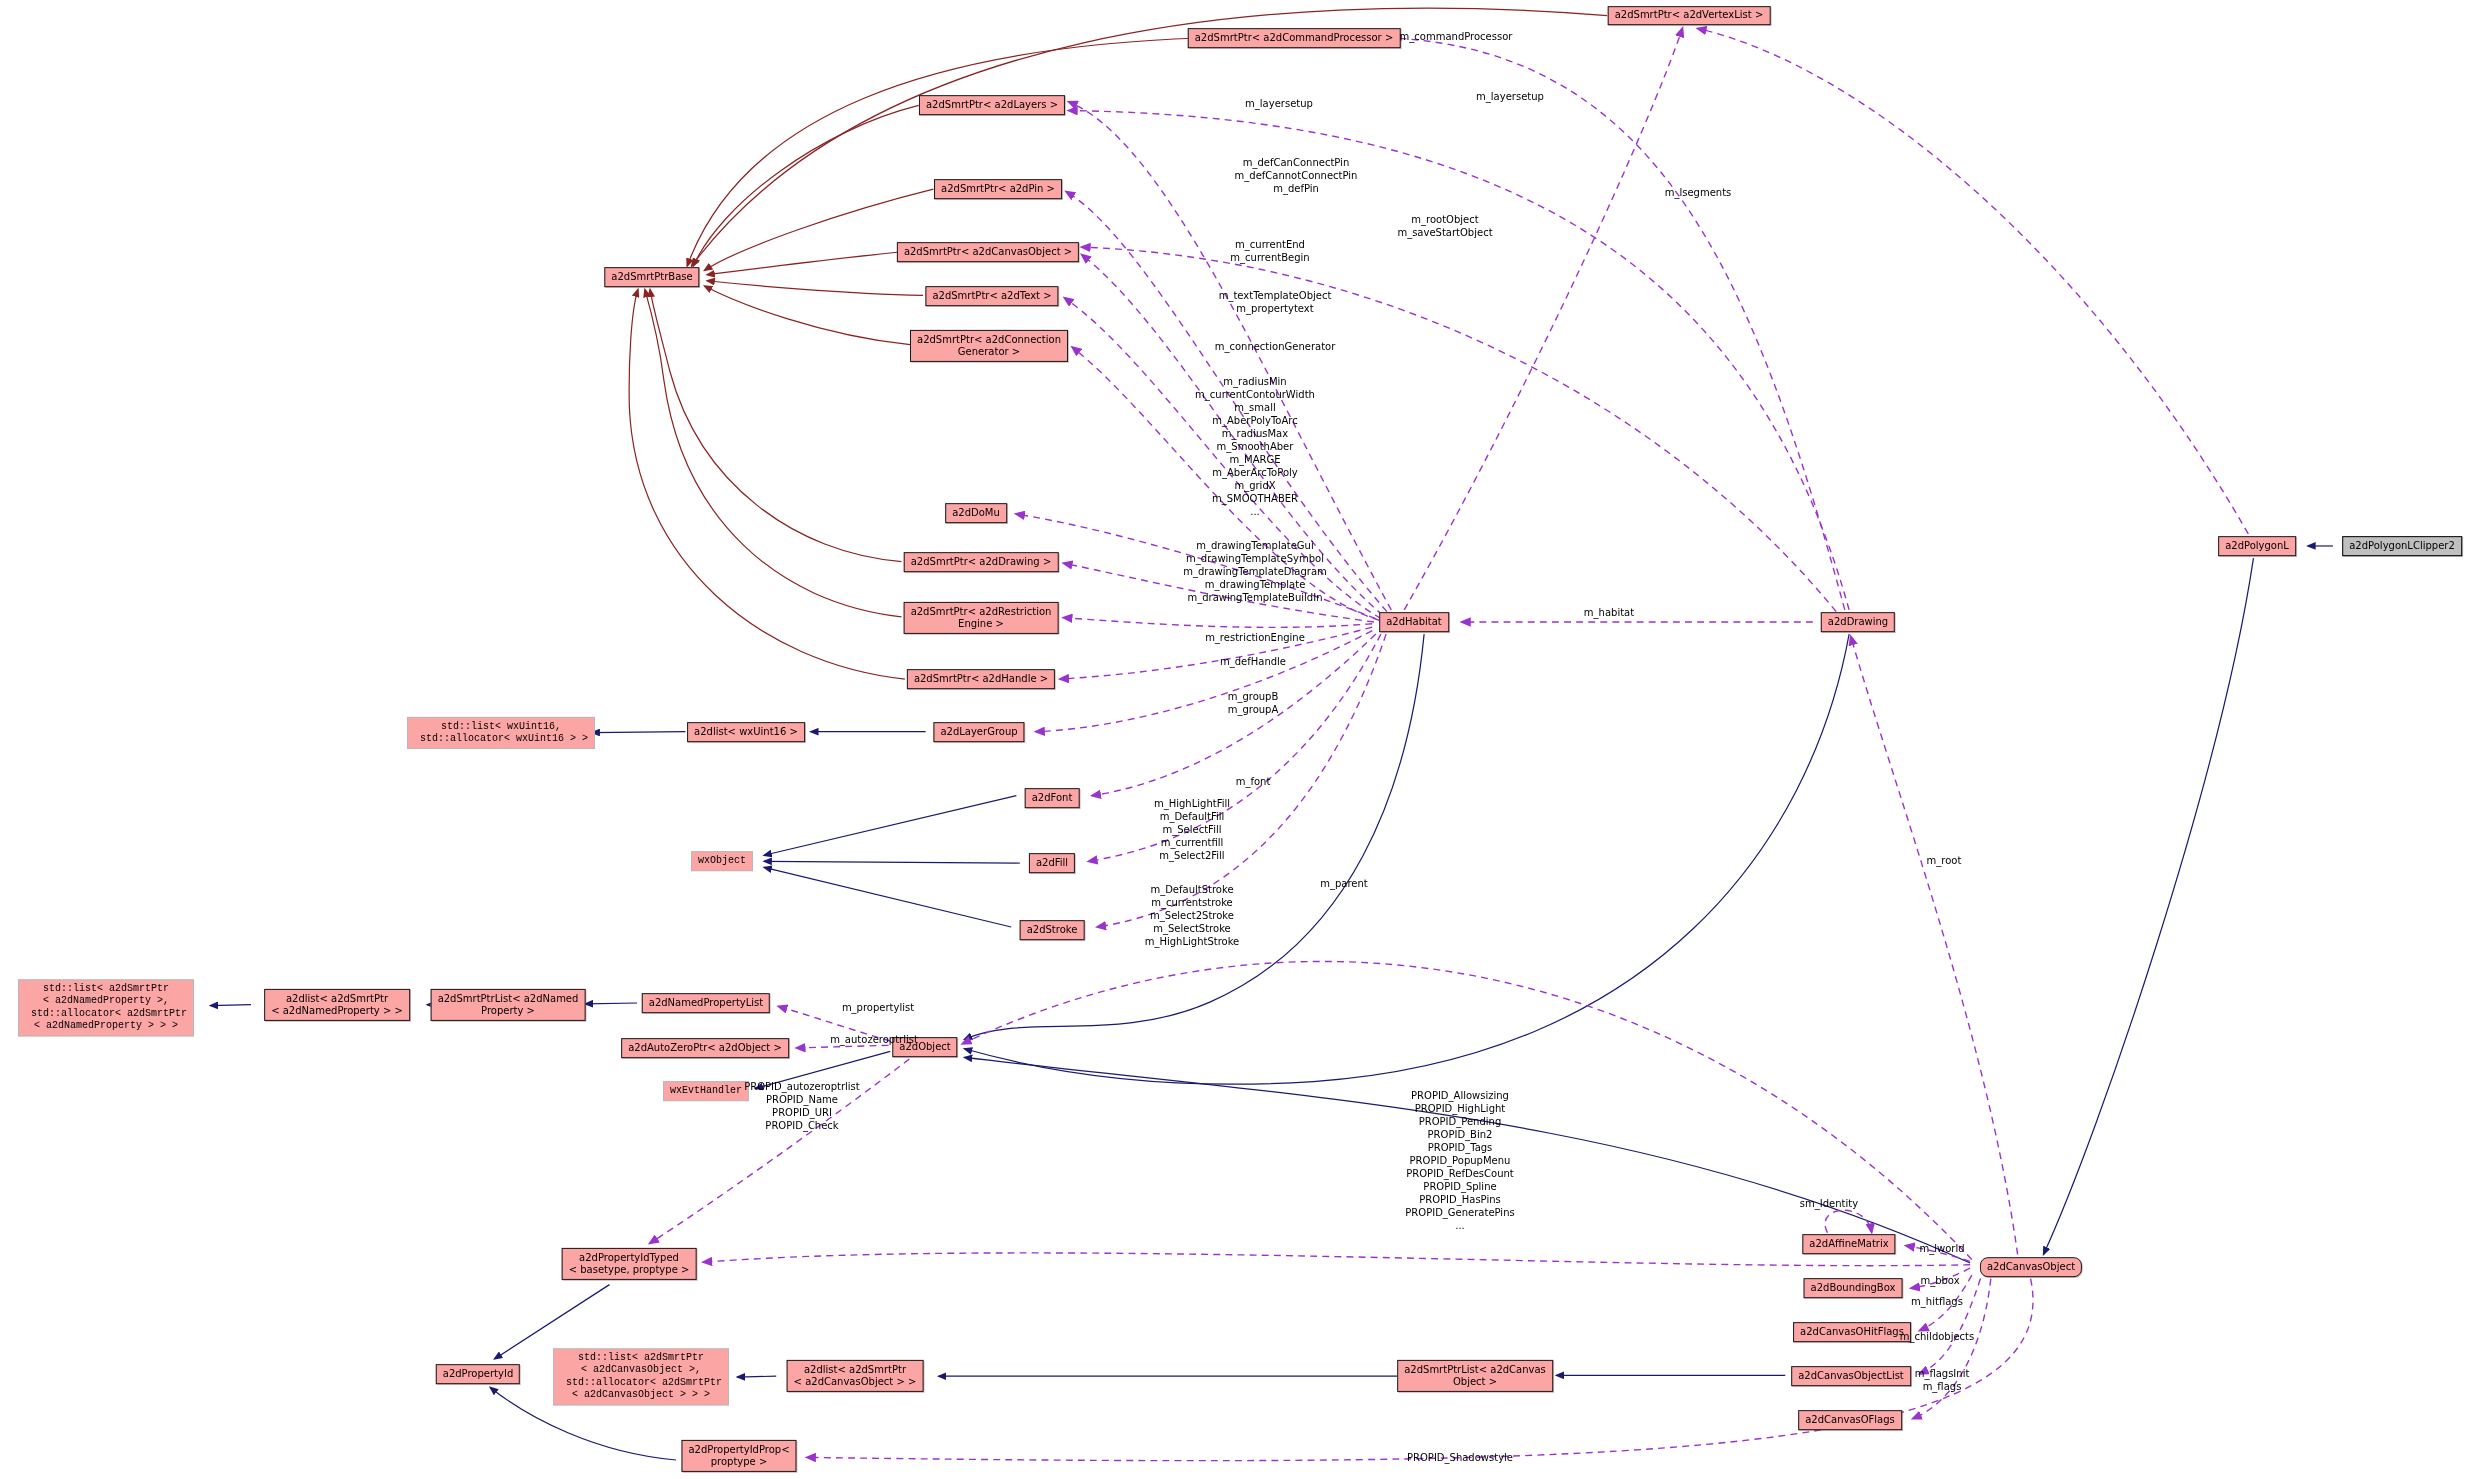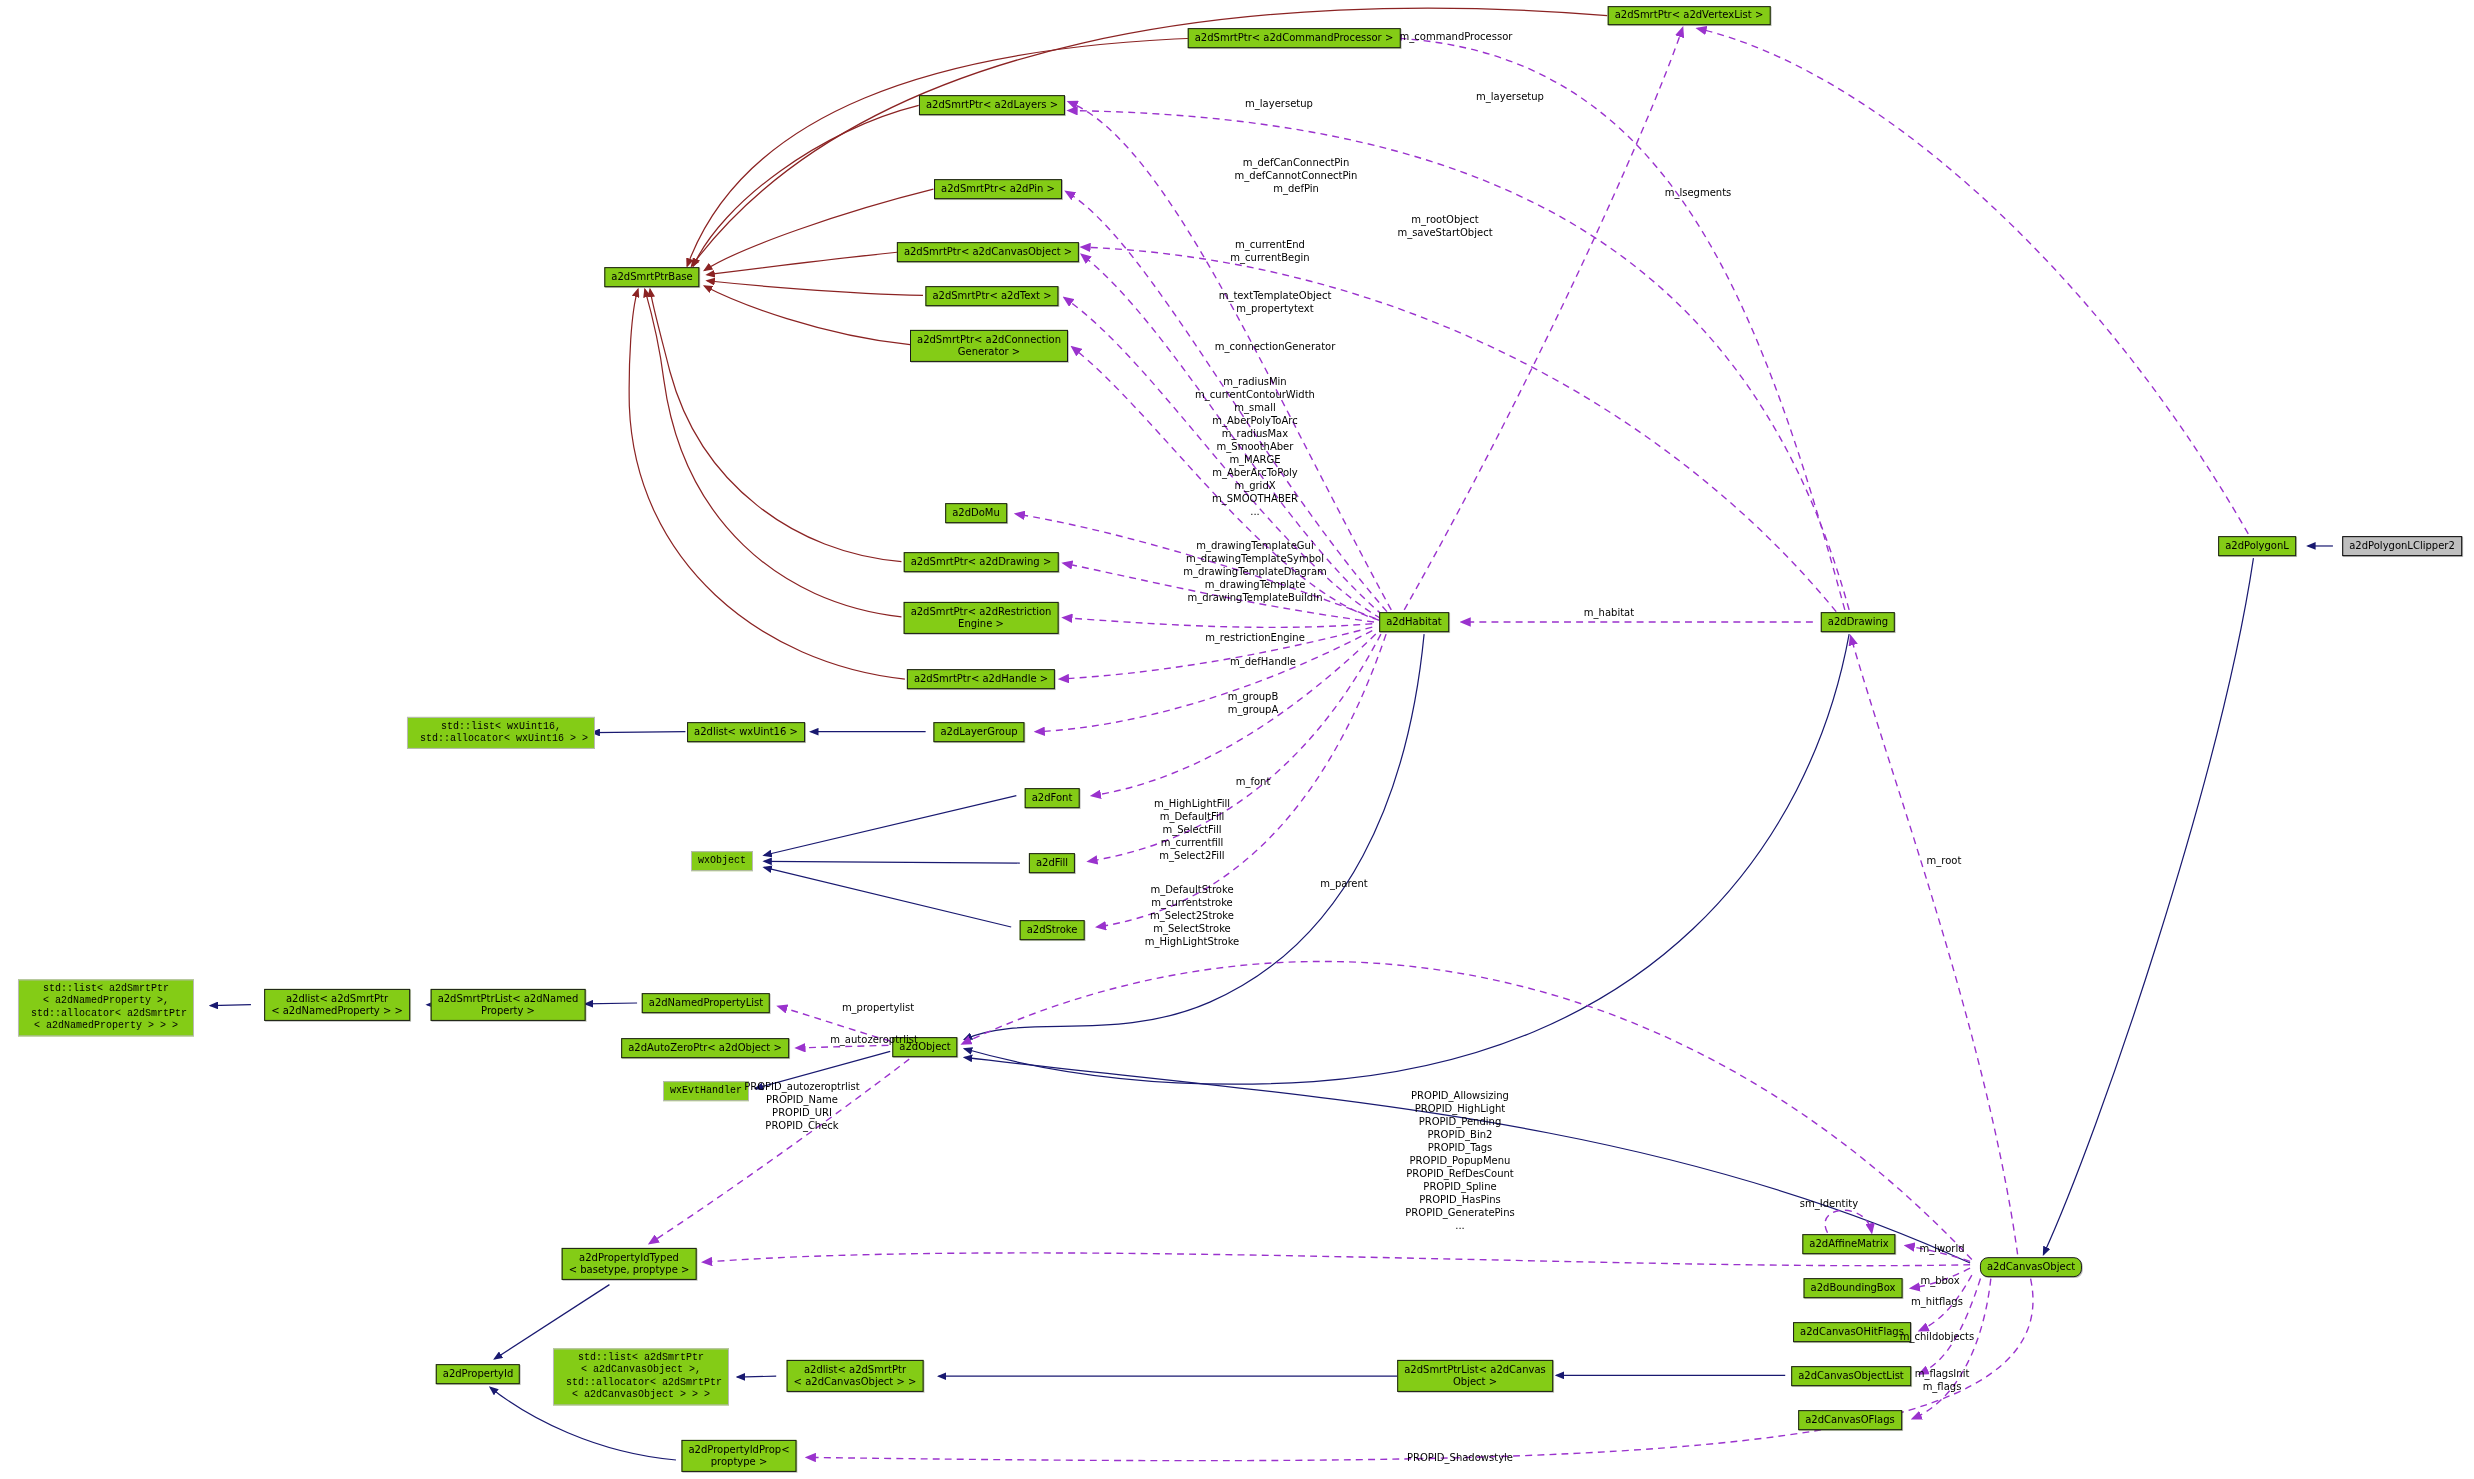--- a/index.html
+++ b/index.html
@@ -7,21 +7,21 @@
     position:relative;
     width:2475px;height:1479px;
     background:#ffffff;
     font-family:"DejaVu Sans","Liberation Sans",sans-serif;
     overflow:hidden;
   }
   #edges{position:absolute;left:0;top:0;width:2475px;height:1479px;}
   .node{
     position:absolute;
     transform:translate(-50%,-50%);
-    background:#84cc16;
+    background:#fca5a5;
     border:0.9px solid #1a1a1a;
     padding:2.6px 6px;
     font-size:10px;
     line-height:12.5px;
     color:#000000;
     text-align:center;
     white-space:pre;
     box-shadow:0.9px 0.9px 0 rgba(0,0,0,0.25);
   }
   .node.external{border-color:#b9b9b9;box-shadow:none;font-family:Liberation Mono, monospace;}
@@ -203,21 +203,21 @@
 m_AberArcToPoly
 m_gridX
 m_SMOOTHABER
 ...</div>
       <div class="edge-label" style="left: 1255px; top: 539px;">m_drawingTemplateGui
 m_drawingTemplateSymbol
 m_drawingTemplateDiagram
 m_drawingTemplate
 m_drawingTemplateBuildIn</div>
       <div class="edge-label" style="left: 1255px; top: 631px;">m_restrictionEngine</div>
-      <div class="edge-label" style="left: 1253px; top: 655px; margin-left: 10px;">m_defHandle</div>
+      <div class="edge-label" style="left: 1253px; top: 655px;">m_defHandle</div>
       <div class="edge-label" style="left: 1609px; top: 606px;">m_habitat</div>
       <div class="edge-label" style="left: 1253px; top: 690px;">m_groupB
 m_groupA</div>
       <div class="edge-label" style="left: 1253px; top: 750px; margin-top: 25px;">m_font</div>
       <div class="edge-label" style="left: 1192px; top: 797px;">m_HighLightFill
 m_DefaultFill
 m_SelectFill
 m_currentfill
 m_Select2Fill</div>
       <div class="edge-label" style="left: 1192px; top: 883px;">m_DefaultStroke

